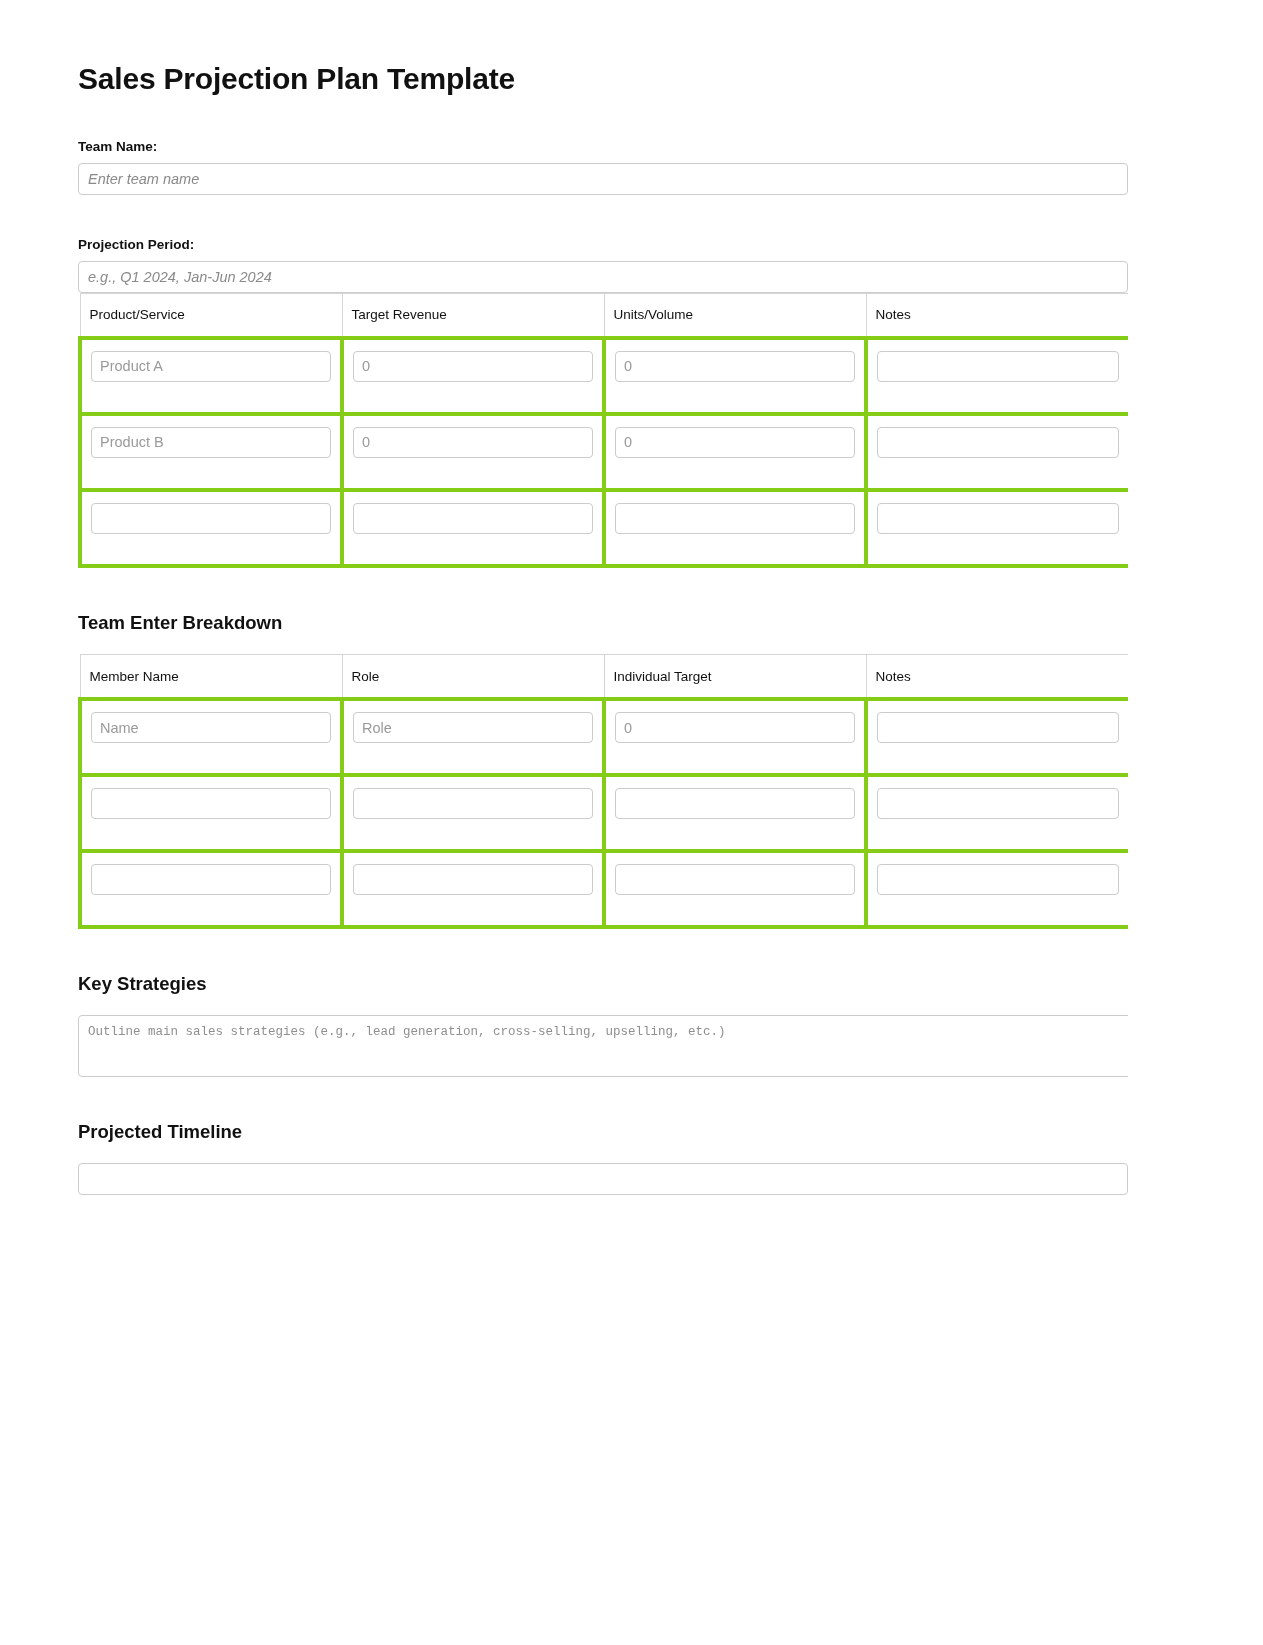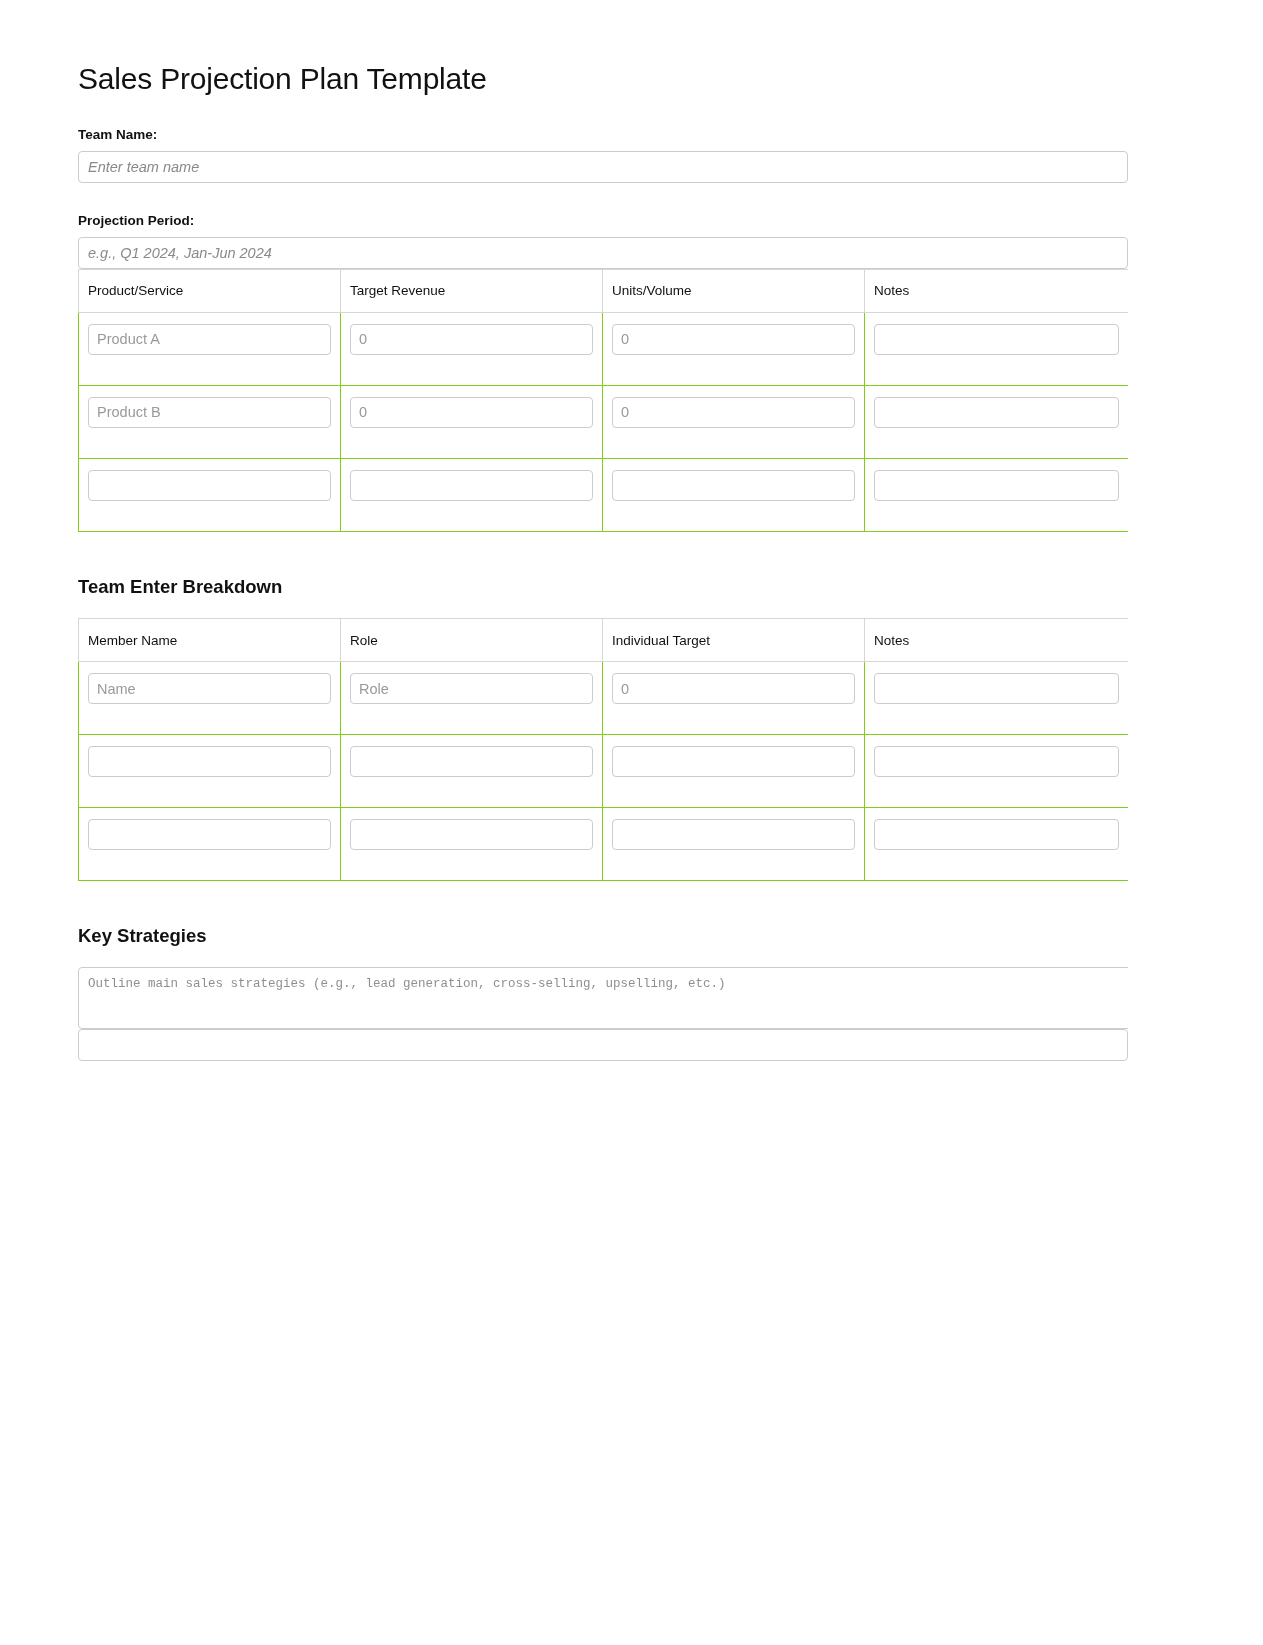--- a/index.html
+++ b/index.html
@@ -24,32 +24,32 @@
   .doc {
     position: absolute;
     left: 78px;
     top: 0;
     width: 1050px;
     height: 1256px;
     overflow: hidden;
   }
   .page-title {
     font-size: 30px;
-    font-weight: normal;
+    font-weight: bold;
     letter-spacing: -0.2px;
     margin: 0;
     padding-top: 62px;
     line-height: 1.15;
     color: #111111;
   }
   .field-label {
     font-size: 13.5px;
     font-weight: bold;
     color: #111111;
-    margin-top: 30px;
+    margin-top: 42px;
     margin-bottom: 8px;
     line-height: 1.2;
   }
   .text-input {
     display: block;
     box-sizing: border-box;
     width: 1050px;
     height: 32px;
     border: 1px solid #cccccc;
     border-radius: 4px;
@@ -80,21 +80,21 @@
     border: 1px solid #d6d6d6;
     text-align: left;
     font-size: 13.5px;
     font-weight: normal;
     color: #111111;
     padding: 12px 9px 12px 9px;
     height: 18px;
     background: #ffffff;
   }
   table.grid td {
-    border: 1px solid #84cc16;
+    border: 4px solid #84cc16;
     vertical-align: top;
     padding: 11px 9px 30px 9px;
     background: #ffffff;
   }
   .cell-input {
     box-sizing: border-box;
     display: block;
     width: 100%;
     height: 31px;
     border: 1px solid #cccccc;
@@ -264,17 +264,18 @@
           <td>
             <input class="cell-input" type="text" placeholder="" style="">
           </td>
         </tr>
       </tbody>
     </table>
 
     <h2 class="section-heading">Key Strategies</h2>
     <textarea class="mono-area" placeholder="Outline main sales strategies (e.g., lead generation, cross-selling, upselling, etc.)" style=""></textarea>
 
+    <h2 class="section-heading">Projected Timeline</h2>
 
     <input class="text-input" type="text" placeholder="" style="">
 
   </div>
 </div>
 
 </body></html>

